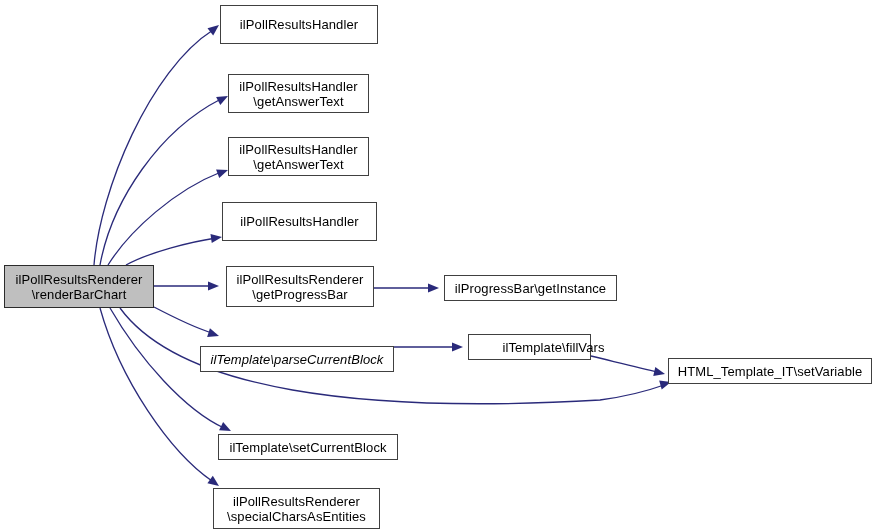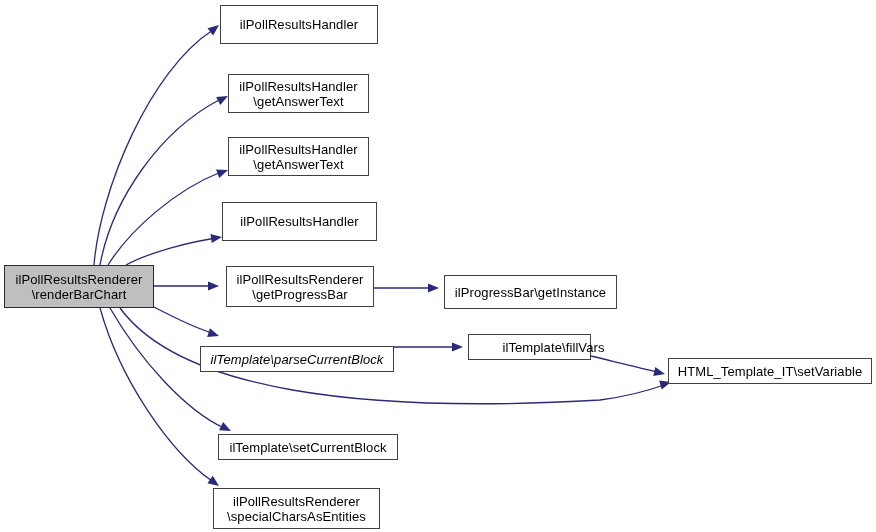--- a/index.html
+++ b/index.html
@@ -107,21 +107,21 @@
       <div class="node" style="left: 200px; top: 346px; width: 194px; height: 26px; font-style: italic;">
         <span class="line">ilTemplate\parseCurrentBlock</span>
       </div>
       <div class="node" style="left: 210px; top: 434px; width: 180px; height: 26px; margin-left: 8px;">
         <span class="line">ilTemplate\setCurrentBlock</span>
       </div>
       <div class="node" style="left: 213px; top: 488px; width: 167px; height: 41px;">
         <span class="line">ilPollResultsRenderer</span>
         <span class="line">\specialCharsAsEntities</span>
       </div>
-      <div class="node" style="left: 444px; top: 275px; width: 173px; height: 34px;">
+      <div class="node" style="left: 444px; top: 275px; width: 173px; height: 26px;">
         <span class="line">ilProgressBar\getInstance</span>
       </div>
       <div class="node" style="left: 468px; top: 334px; width: 123px; height: 26px; padding-left: 48px;">
         <span class="line">ilTemplate\fillVars</span>
       </div>
       <div class="node" style="left: 668px; top: 358px; width: 204px; height: 26px; align-items: center;">
         <span class="line">HTML_Template_IT\setVariable</span>
       </div>
     </div>
 

